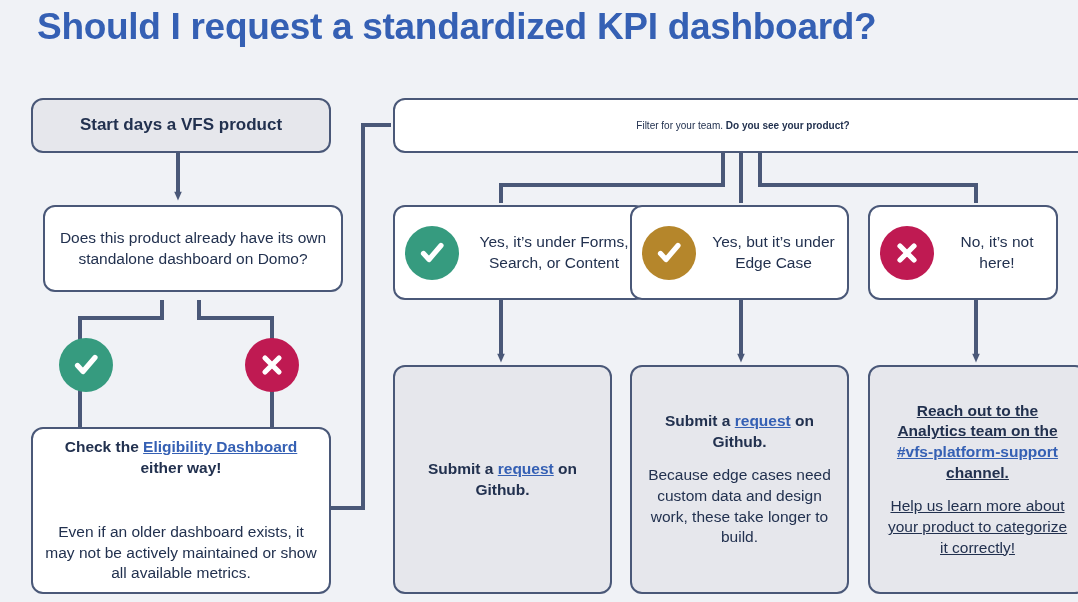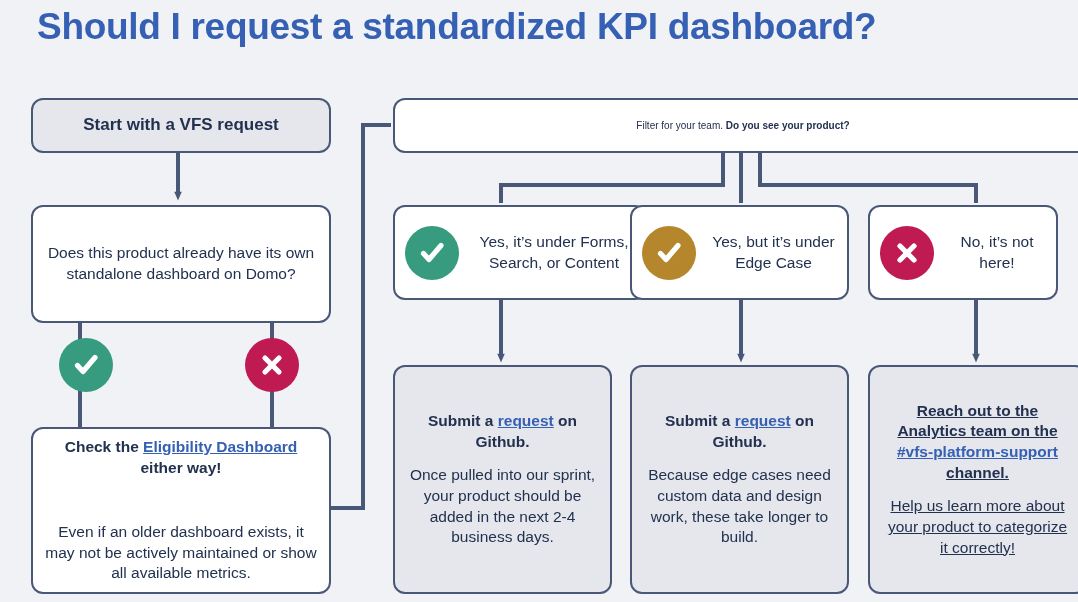--- a/index.html
+++ b/index.html
@@ -107,21 +107,21 @@
     height: 54px;
     border-radius: 50%;
     display: flex;
     align-items: center;
     justify-content: center;
     z-index: 4;
   }
 
   
   #node-start          { left: 8px;   top: 98px;  width: 300px; height: 55px;  font-size: 17px; }
-  #node-question       { left: 8px;   top: 205px; width: 300px; height: 118px; }
+  #node-question       { left: 20px;   top: 205px; width: 300px; height: 87px; }
   #node-eligibility    { left: 8px;   top: 427px; width: 300px; height: 167px; gap: 31px; }
 
   #node-filter         { left: 370px; top: 98px;  width: 700px; height: 55px;  font-size: 10px; }
 
   #node-yes-forms      { left: 370px; top: 205px; width: 254px; height: 95px; }
   #node-yes-edge       { left: 607px; top: 205px; width: 219px; height: 95px; justify-content: space-between; }
   #node-no-here        { left: 845px; top: 205px; width: 190px; height: 95px; }
 
   #node-submit-forms   { left: 370px; top: 365px; width: 219px; height: 229px; }
   #node-submit-edge    { left: 607px; top: 365px; width: 219px; height: 229px; }
@@ -157,21 +157,21 @@
       <path d="M718,153 L718,203"></path>
       <path d="M737,153 L737,185 L953,185 L953,203"></path>
 
       <path d="M478,300 L478,358" marker-end="url(#arrow)"></path>
       <path d="M718,300 L718,358" marker-end="url(#arrow)"></path>
       <path d="M953,300 L953,358" marker-end="url(#arrow)"></path>
     </g>
   </svg>
 
   <div class="node filled bold" id="node-start">
-    <span>Start with a VFS request</span>
+    <span>Start days a VFS product</span>
   </div>
 
   <div class="node" id="node-question">
     <span>Does this product already have its own standalone dashboard on Domo?</span>
   </div>
 
   <div class="badge-float" id="badge-check-left" style="background:#369b7f;">
     <svg width="30" height="30" viewBox="0 0 30 30" aria-hidden="true">
       <path d="M6.5,15.5 L12,21.5 L24,7.5" stroke="#ffffff" stroke-width="5.2" fill="none" stroke-linecap="round" stroke-linejoin="round"></path>
     </svg>
@@ -220,21 +220,20 @@
         <path d="M7,7 L21,21 M21,7 L7,21" stroke="#ffffff" stroke-width="5.2" fill="none" stroke-linecap="round"></path>
       </svg>
     </span>
     <span class="badge-text">No, it’s not here!</span>
   </div>
 
   <div class="node filled" id="node-submit-forms">
     <p class="para lead">
       <span>Submit a </span><a class="link" href="#">request</a><span> on Github.</span>
     </p>
-    <p class="para">Once pulled into our sprint, your product should be added in the next 2-4 business days.</p>
   </div>
 
   <div class="node filled" id="node-submit-edge">
     <p class="para lead">
       <span>Submit a </span><a class="link" href="#">request</a><span> on Github.</span>
     </p>
     <p class="para">Because edge cases need custom data and design work, these take longer to build.</p>
   </div>
 
   <div class="node filled" id="node-reach-out">

